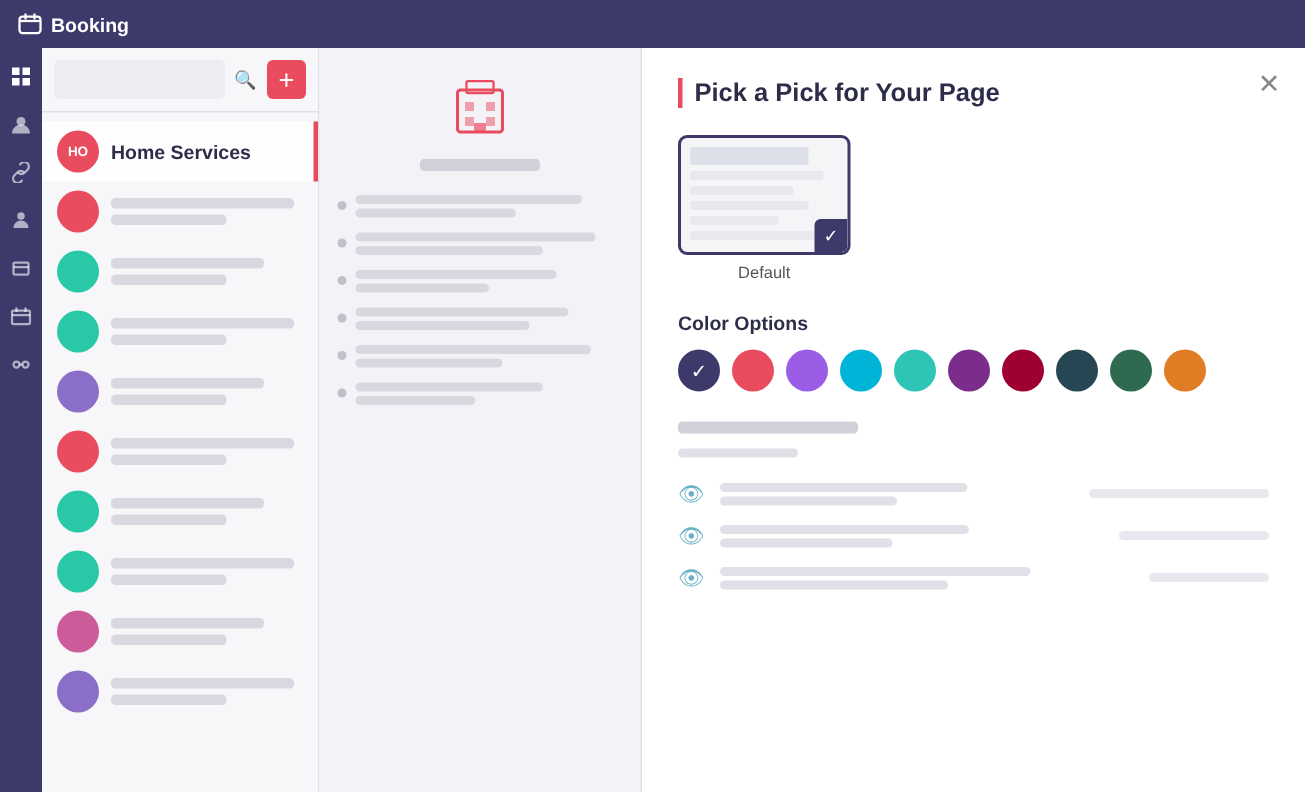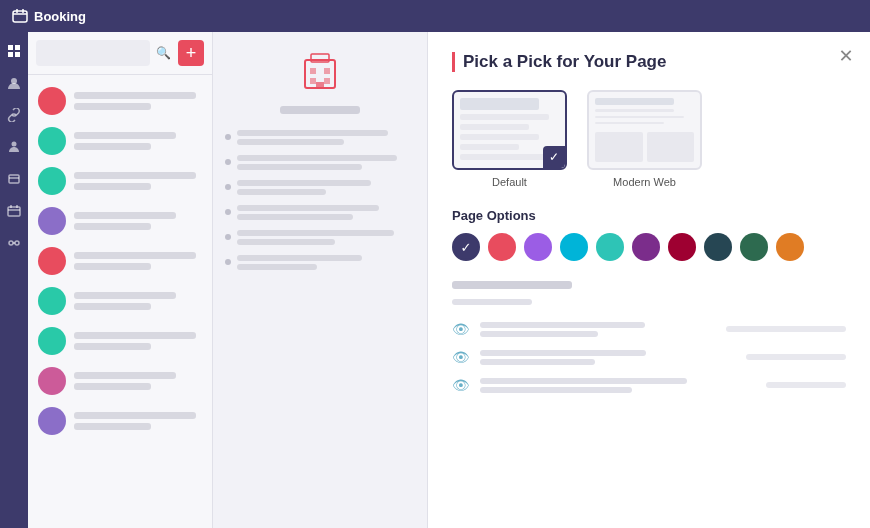--- a/index.html
+++ b/index.html
@@ -444,20 +444,26 @@
   </div>
 
   <div class="left-panel">
     <div class="left-panel-search">
       <div class="search-bar"></div>
       <div class="search-icon-btn">🔍</div>
       <div class="add-btn">+</div>
     </div>
     <div class="sidebar-items">
 
+      <div class="sidebar-item active">
+        <div class="avatar-dot" style="background:#e84c5e;">
+          <span>HO</span>
+        </div>
+        <span class="active-label">Home Services</span>
+      </div>
 
       <div class="sidebar-item">
         <div class="avatar-dot" style="background:#e84c5e;"></div>
         <div class="item-lines">
             <div class="item-line long"></div>
             <div class="item-line short"></div>
           </div>
       </div>
       <div class="sidebar-item">
         <div class="avatar-dot" style="background:#29c9a8;"></div>
@@ -594,39 +600,24 @@
             <div class="preview-line w70"></div>
             <div class="preview-line w80"></div>
             <div class="preview-line w60"></div>
             <div class="preview-line w90"></div>
           </div>
           <div class="check-corner">✓</div>
         </div>
         <span class="theme-label">Default</span>
       </div>
 
-      <div class="theme-card">
-        <div class="theme-preview preview-modern">
-          <div class="theme-preview-inner">
-            <div class="preview-header"></div>
-            <div class="preview-line w80"></div>
-            <div class="preview-line w90"></div>
-            <div class="preview-line w70"></div>
-            <div class="preview-blocks">
-              <div class="preview-block"></div>
-              <div class="preview-block"></div>
-            </div>
-          </div>
-        </div>
-        <span class="theme-label">Modern Web</span>
-      </div>
-
-    </div>
-
-    <div class="color-section-title">Page Options</div>
+
+    </div>
+
+    <div class="color-section-title">Color Options</div>
     <div class="color-swatches">
       <div class="swatch selected" style="background:#3d3a6b;">✓</div>
       <div class="swatch" style="background:#e84c5e;"></div>
       <div class="swatch" style="background:#9b5de5;"></div>
       <div class="swatch" style="background:#00b4d8;"></div>
       <div class="swatch" style="background:#2ec4b6;"></div>
       <div class="swatch" style="background:#7b2d8b;"></div>
       <div class="swatch" style="background:#9e0031;"></div>
       <div class="swatch" style="background:#264653;"></div>
       <div class="swatch" style="background:#2d6a4f;"></div>

